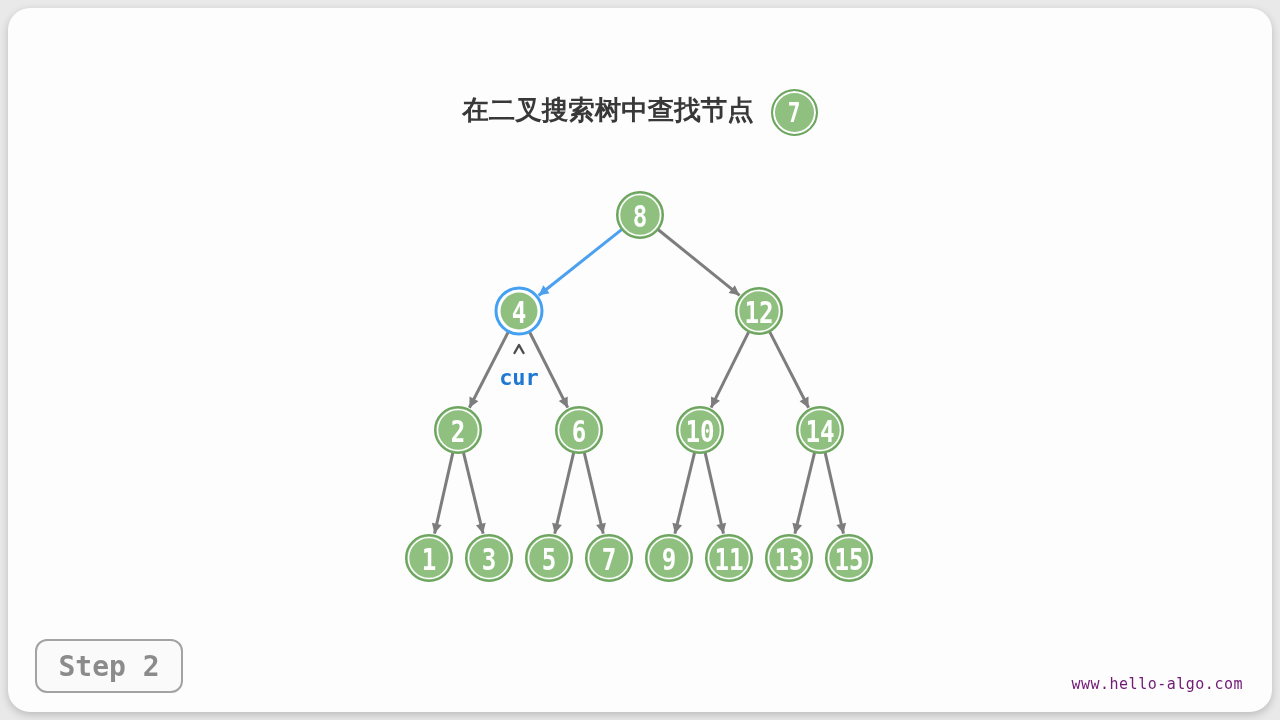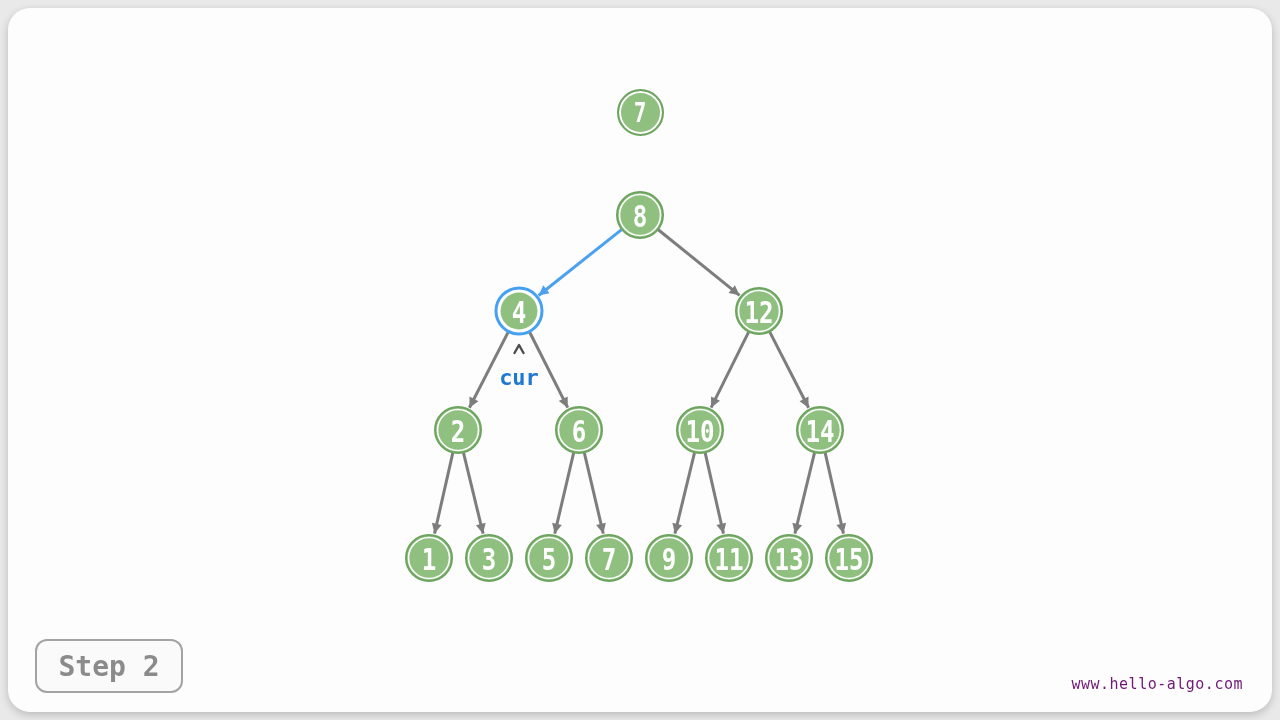--- a/index.html
+++ b/index.html
@@ -21,20 +21,21 @@
   .cur-label { font:bold 22px "DejaVu Sans Mono", monospace; fill:#1F78D1; text-anchor:middle; }
   .step-badge { position:absolute; left:35px; top:639px; width:148px; height:54px; box-sizing:border-box; border:2px solid #a3a3a3; border-radius:12px; background:#fafafa; display:flex; align-items:center; justify-content:center; font:bold 28px "DejaVu Sans Mono", monospace; color:#8b8b8b; }
   .watermark { position:absolute; right:37px; bottom:27px; font:15px "DejaVu Sans Mono", monospace; color:#701a75; letter-spacing:0.5px; }
 </style>
 </head>
 <body>
 
 <div class="card"></div>
 
 <div class="title-row">
+  <span class="title-text">在二叉搜索树中查找节点</span>
   <span class="badge">
       <span class="badge-digit">7</span>
     </span>
 </div>
 
 <svg id="tree-svg" width="1280" height="720">
   <defs>
     <marker id="arrow-gray" viewBox="0 0 12 12" refX="11" refY="6" markerWidth="13" markerHeight="12" orient="auto" markerUnits="userSpaceOnUse">
       <path d="M1,1 L11,6 L1,11 Z" fill="#7d7d7d"></path>
     </marker>

